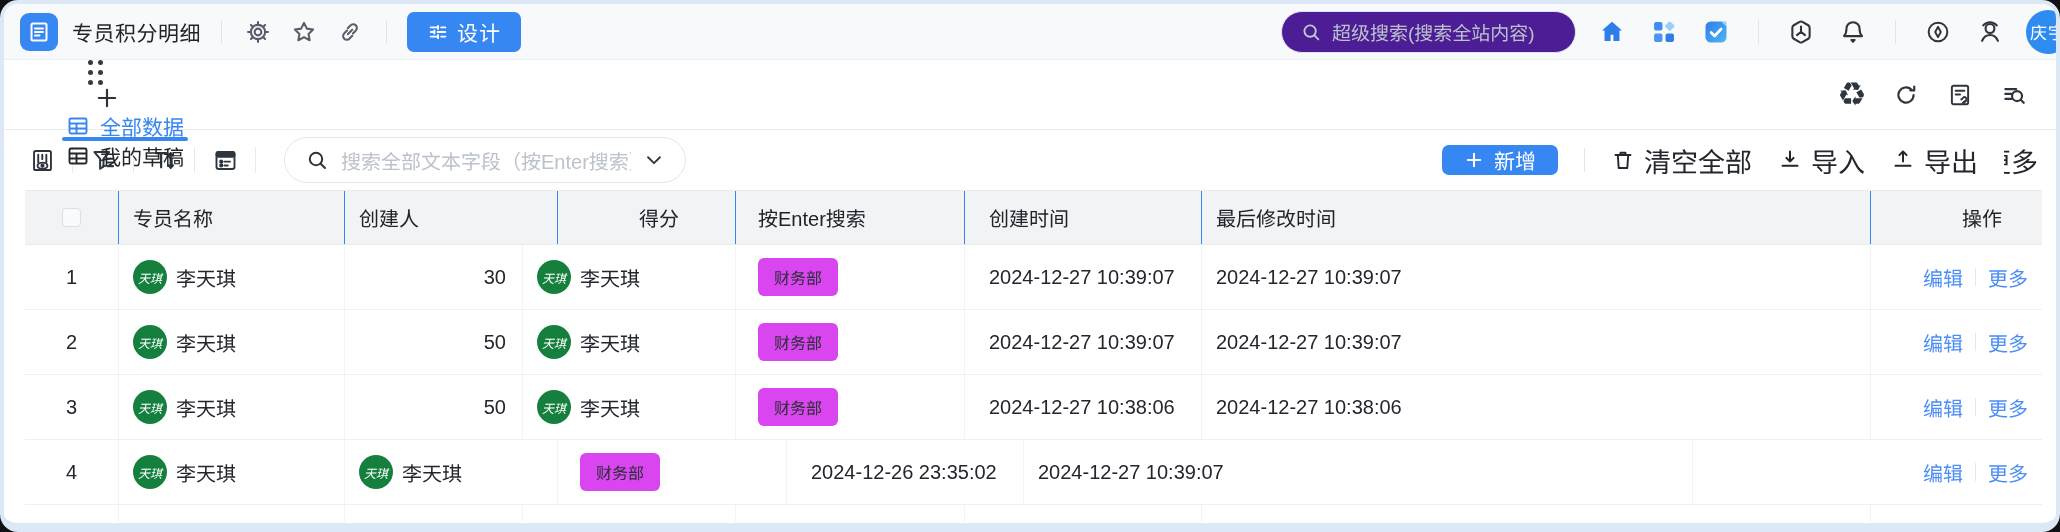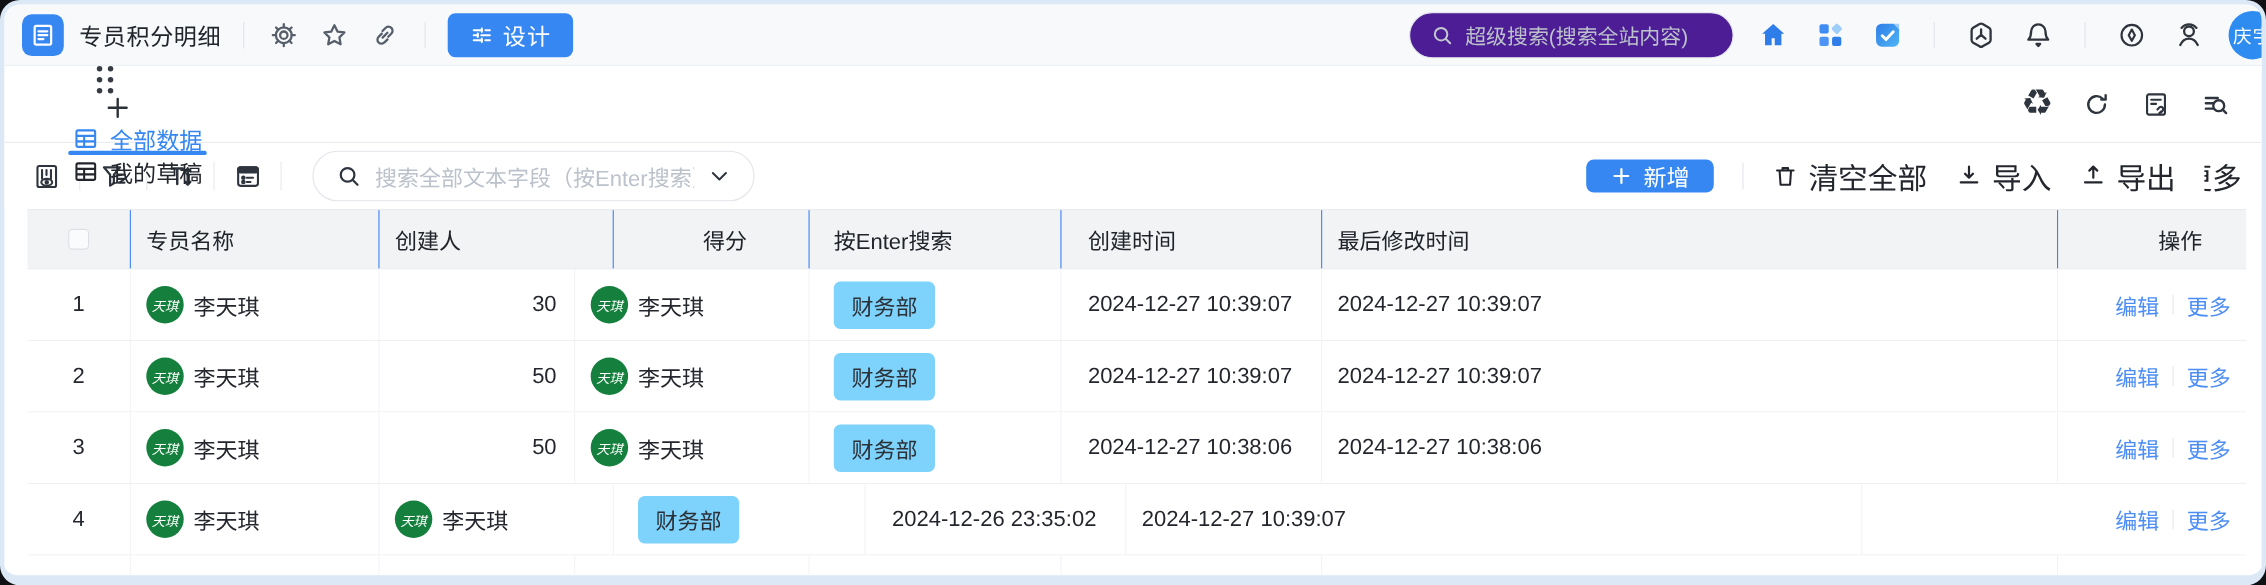--- a/index.html
+++ b/index.html
@@ -62,21 +62,21 @@
   .th.col-score{ padding-right:56px; }
   .col-creator{ width:213px; padding-left:14px; gap:9px; }
   .col-dept{ width:229px; padding-left:22px; }
   .col-created{ width:237px; padding-left:24px; }
   .col-modified{ width:669px; padding-left:14px; }
   .col-ops{ flex:1; justify-content:flex-end; padding-right:14px; border-right:none; }
   .th.col-ops{ padding-right:40px; }
   .checkbox{ width:19px; height:19px; border:1px solid #dcdfe4; border-radius:4px; background:#fafbfc; cursor:pointer; }
   .avatar{ width:34px; height:34px; min-width:34px; border-radius:50%; background:#15803d; color:#fff; font-size:12px;
     display:flex; align-items:center; justify-content:center; letter-spacing:0;font-style:italic; }
-  .badge{ background:#7dd3fc; border-radius:6px; padding:7px 16px; font-size:20px; color:#2b2f36; }
+  .badge{ background:#d946ef; border-radius:6px; padding:7px 16px; font-size:16px; color:#2b2f36; }
   .op-link{ color:#4c8df6; font-size:20px; text-decoration:none; cursor:pointer; }
   .op-sep{ width:1px; height:18px; background:#e4e7eb; margin:0 12px; }
   .tr.partial{ height:17px; border-bottom:none; }
   svg{ display:block; }
 </style>
 </head>
 <body>
 
 <div class="window">
 

